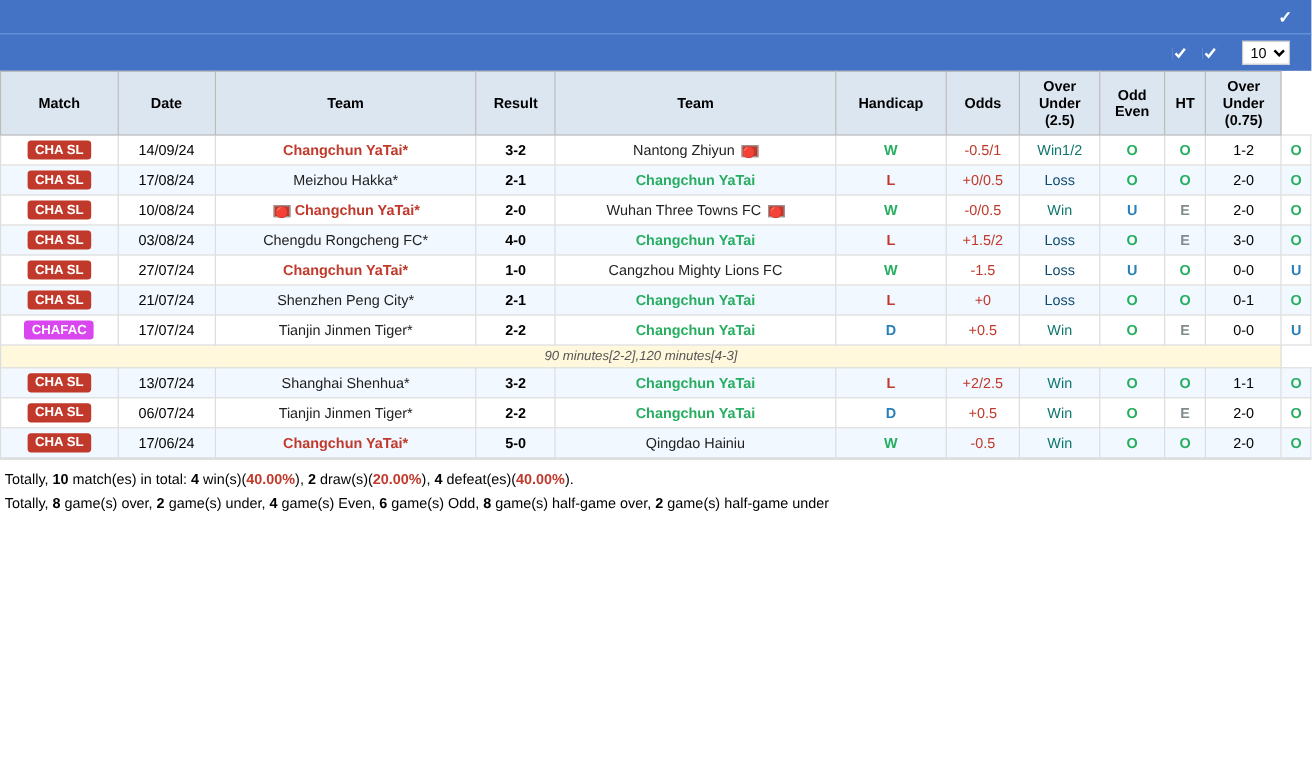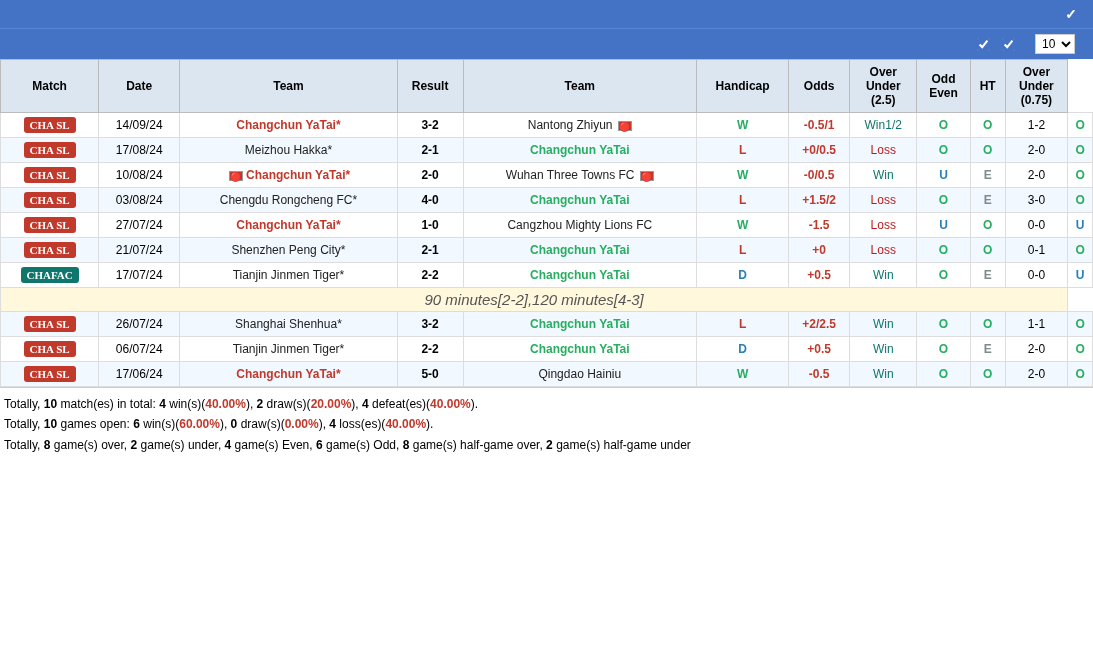--- a/index.html
+++ b/index.html
@@ -74,46 +74,45 @@
     tbody tr:nth-child(even) { background: #f2f8ff; }
     tbody tr:nth-child(odd) { background: #ffffff; }
     
     .badge {
       display: inline-block;
       padding: 2px 6px;
       border-radius: 3px;
       color: white;
       font-weight: bold;
       font-size: 11px;
-      font-family: Liberation Serif, serif;
     }
     .badge-red { background: #c0392b; }
-    .badge-blue { background: #0f766e; }
+    .badge-blue { background: #d946ef; }
     
     .team-red { color: #c0392b; font-weight: bold; margin-top: 47px; }
     .team-green { color: #27ae60; font-weight: bold; }
     .team-black { color: #222; }
     
     .result-w { color: #27ae60; font-weight: bold; }
     .result-l { color: #c0392b; font-weight: bold; }
     .result-d { color: #2980b9; font-weight: bold; }
     
     .odds-win { color: #0f766e; font-weight: normal; }
-    .odds-loss { color: #b91c1c; }
+    .odds-loss { color: #0c4a6e; }
     
     .ou-o { color: #27ae60; font-weight: bold; }
     .ou-u { color: #2980b9; font-weight: bold; }
     .ou-e { color: #7f8c8d; font-weight: bold; }
     
-    .hcap { color: #c0392b; font-weight: bold; }
+    .hcap { color: #c0392b; font-weight: normal; }
     
     .note-row td {
       background: #fff8dc;
       color: #555;
-      font-size: 15px;
+      font-size: 11px;
       font-style: italic;
       padding: 3px 5px;
     }
     
     .summary {
       padding: 6px 4px;
       font-size: 12px;
       line-height: 1.7;
       background: #fff;
       border-top: 1px solid #ccc;
@@ -275,21 +274,21 @@
         <td class="ou-o">O</td>
         <td class="ou-e">E</td>
         <td>0-0</td>
         <td class="ou-u">U</td>
       </tr>
       <tr class="note-row">
         <td colspan="11">90 minutes[2-2],120 minutes[4-3]</td>
       </tr>
       <tr style="background: rgb(242, 248, 255);">
         <td><span class="badge badge-red">CHA SL</span></td>
-        <td>26/07/24</td>
+        <td>13/07/24</td>
         <td class="team-black">Shanghai Shenhua*</td>
         <td style="font-weight: bold;">3-2</td>
         <td class="team-green">Changchun YaTai</td>
         <td class="result-l">L</td>
         <td class="hcap">+2/2.5</td>
         <td class="odds-win">Win</td>
         <td class="ou-o">O</td>
         <td class="ou-o">O</td>
         <td>1-1</td>
         <td class="ou-o">O</td>
@@ -320,15 +319,14 @@
         <td class="ou-o">O</td>
         <td class="ou-o">O</td>
         <td>2-0</td>
         <td class="ou-o">O</td>
       </tr>
     </tbody>
 </table>
 
 <div class="summary" id="summary-div">
     <p>Totally, <b>10</b> match(es) in total: <b>4</b> win(s)(<b style="color:#c0392b">40.00%</b>), <b>2</b> draw(s)(<b style="color:#c0392b">20.00%</b>), <b>4</b> defeat(es)(<b style="color:#c0392b">40.00%</b>).</p>
-    <p>Totally, <b>10</b> games open: <b>6</b> win(s)(<b style="color:#c0392b">60.00%</b>), <b>0</b> draw(s)(<b style="color:#c0392b">0.00%</b>), <b>4</b> loss(es)(<b style="color:#c0392b">40.00%</b>).</p>
     <p>Totally, <b>8</b> game(s) over, <b>2</b> game(s) under, <b>4</b> game(s) Even, <b>6</b> game(s) Odd, <b>8</b> game(s) half-game over, <b>2</b> game(s) half-game under</p>
   </div>
 
 </body></html>

